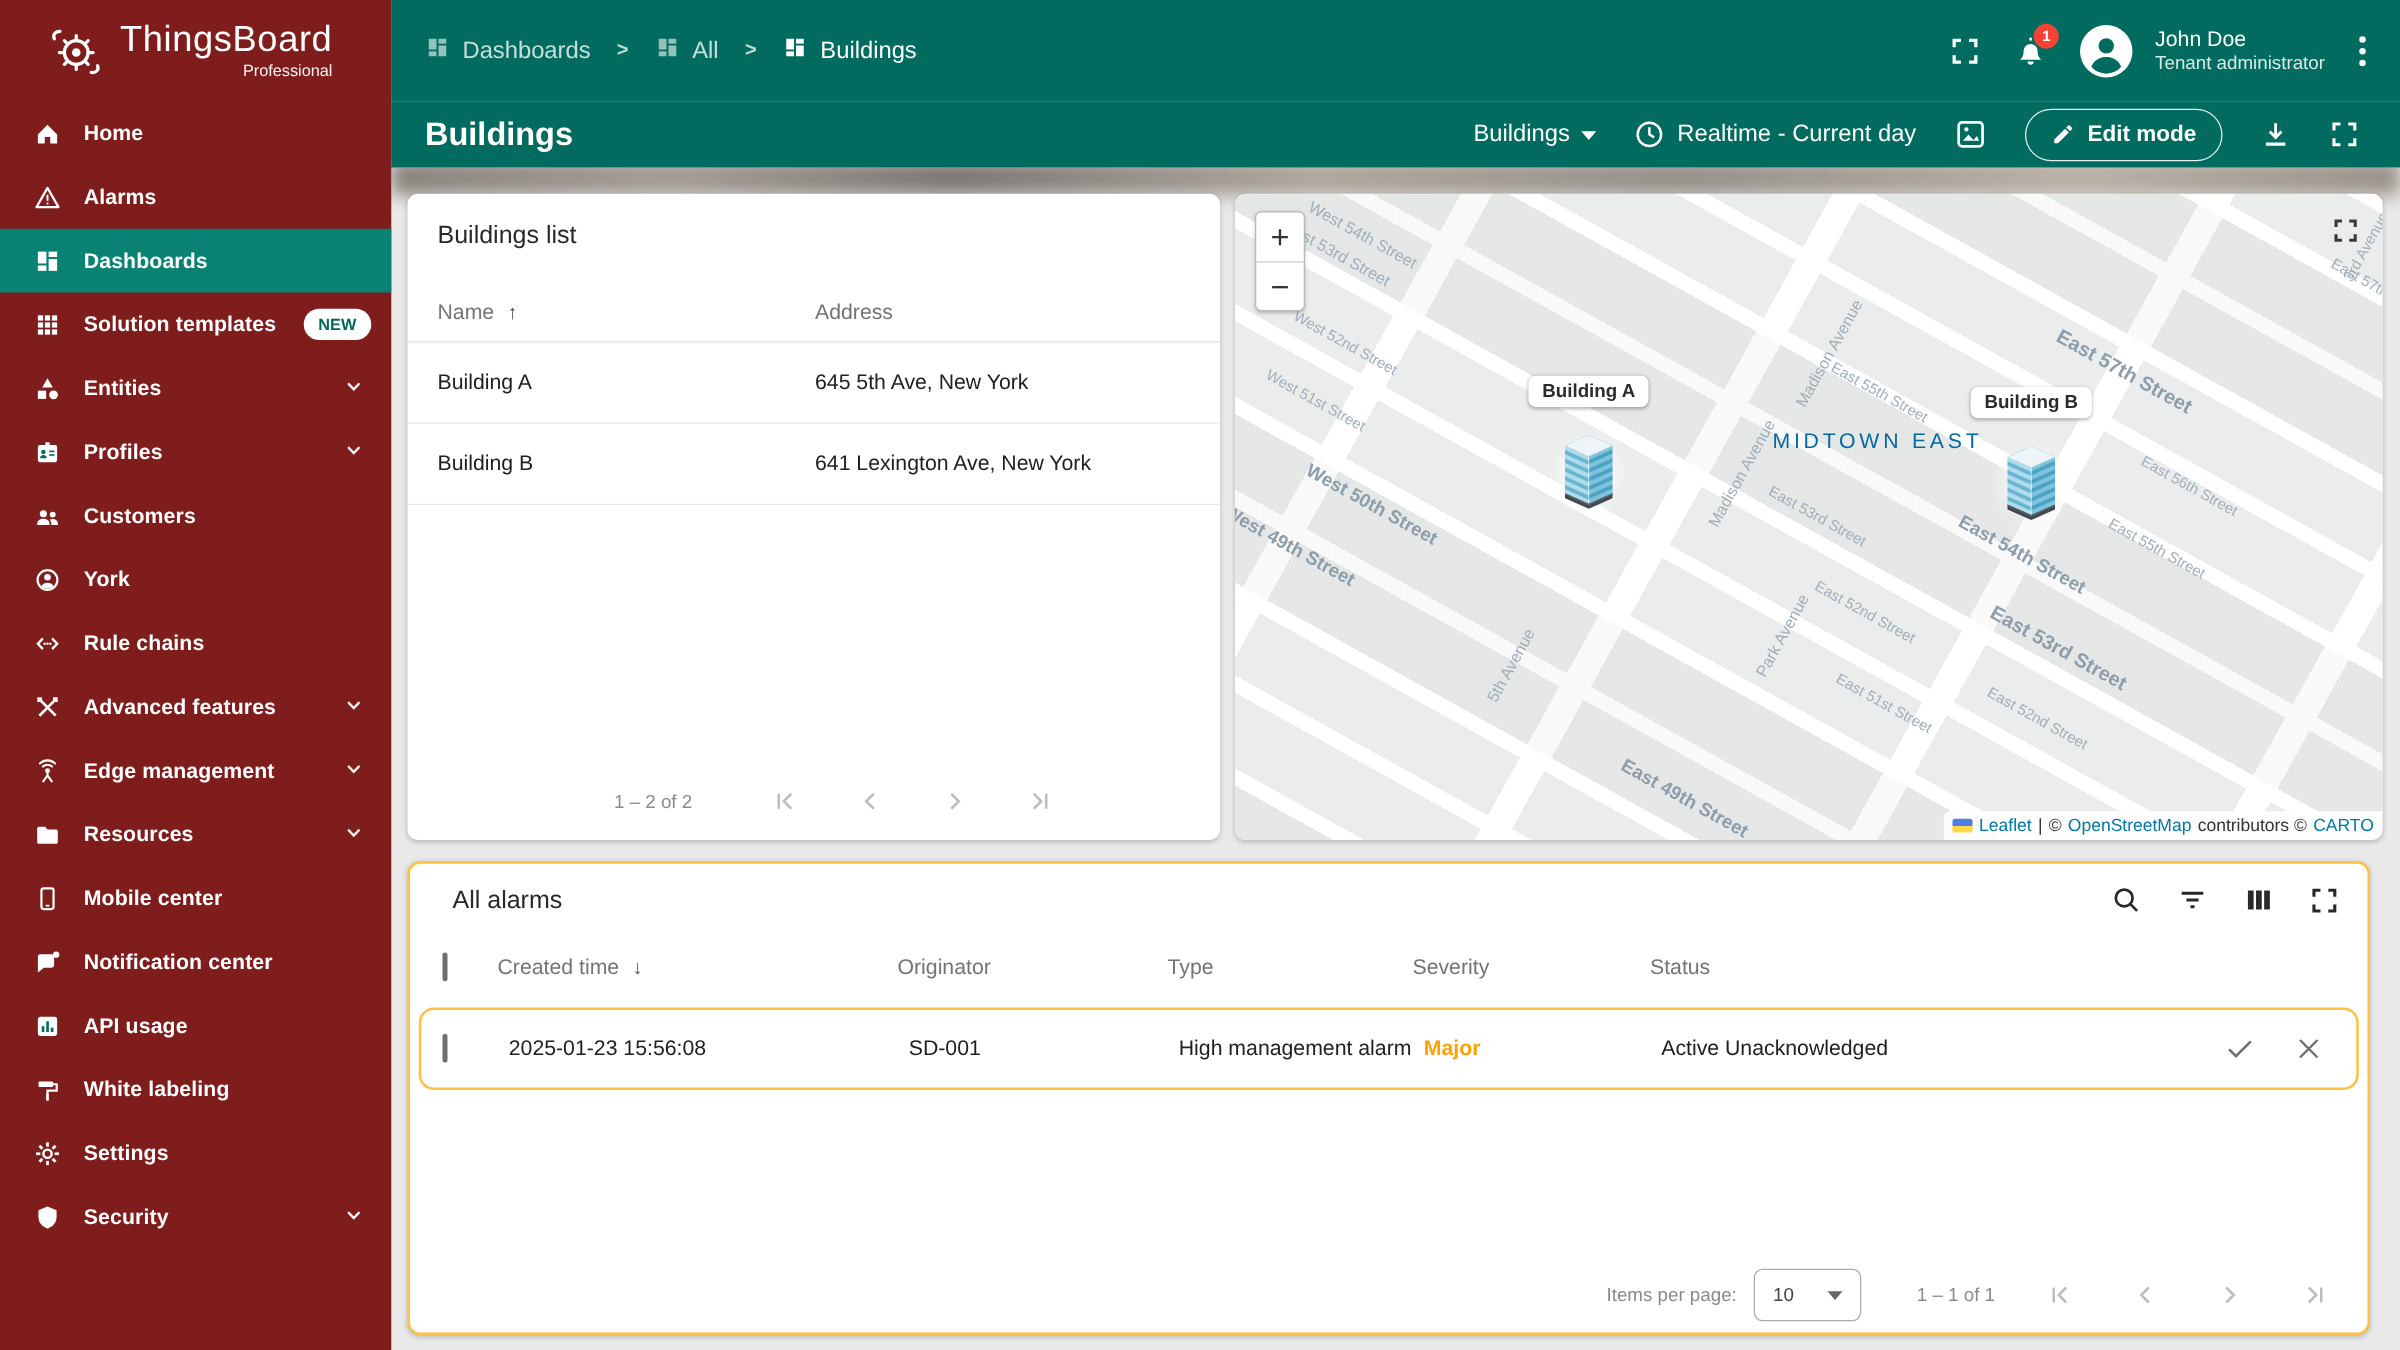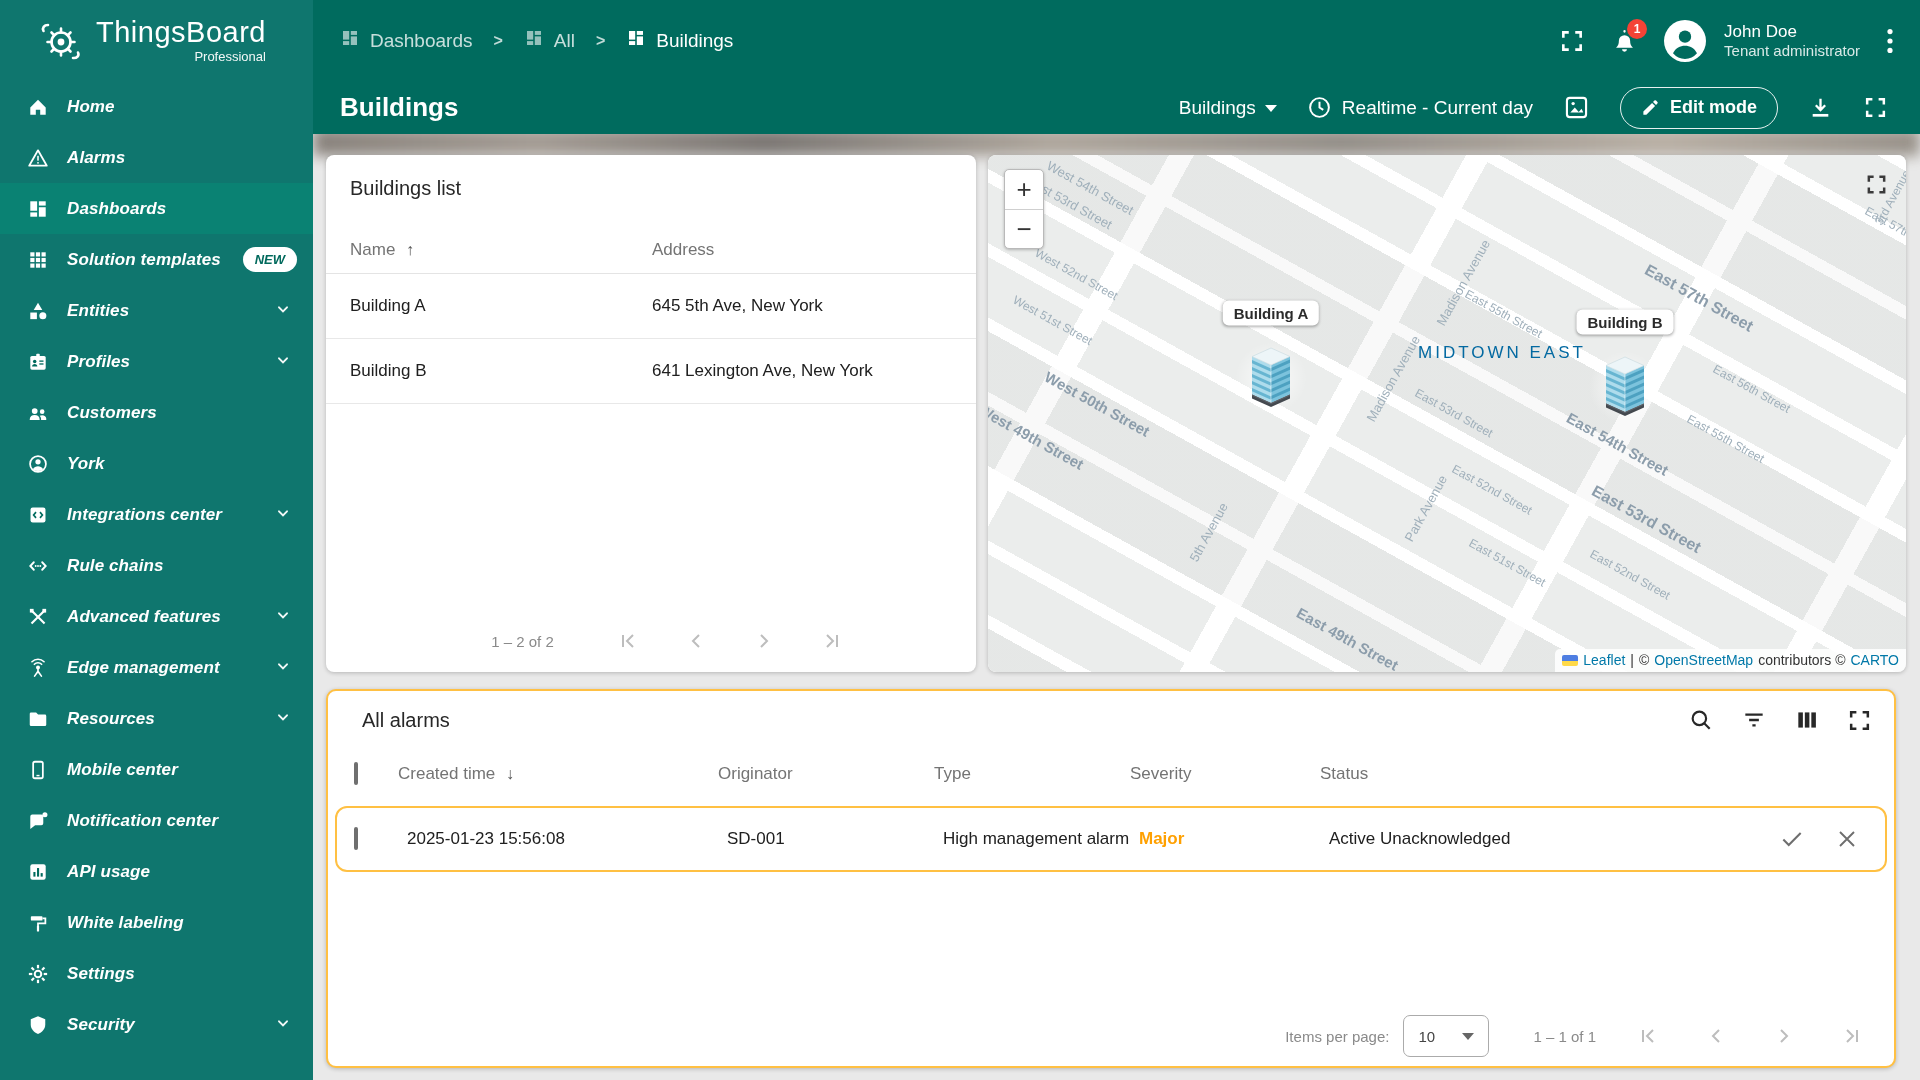--- a/index.html
+++ b/index.html
@@ -1,27 +1,27 @@
 <!DOCTYPE html>
 <html><head>
 <meta charset="utf-8">
 <style>
   html,body{margin:0;padding:0;background:#d8d8d8;}
   *{box-sizing:border-box;}
   .app{position:relative;width:1920px;height:1080px;overflow:hidden;
        font-family:"Liberation Sans","DejaVu Sans",sans-serif;-webkit-font-smoothing:antialiased;}
 
   
-  .sidebar{position:absolute;left:0;top:0;width:313px;height:1080px;background:#0f766e;z-index:5;}
+  .sidebar{position:absolute;left:0;top:0;width:313px;height:1080px;background:#7f1d1d;z-index:5;}
   .logo{height:81px;display:flex;align-items:center;padding-left:34px;color:#fff;}
   .logo-mark{width:52px;height:52px;margin-right:10px;}
   .logo-text{display:flex;flex-direction:column;line-height:1;}
   .logo-name{font-size:29px;font-weight:400;letter-spacing:.5px;}
   .logo-sub{font-size:13px;font-weight:400;align-self:flex-end;margin-top:3px;opacity:.95;}
-  .sb-nav{position:absolute;top:81px;left:0;right:0;font-style:italic;}
+  .sb-nav{position:absolute;top:81px;left:0;right:0;}
   .sb-item{position:relative;height:51px;display:flex;align-items:center;padding-left:25px;color:#fff;cursor:pointer;}
   .sb-item.selected{background:#0A8273;}
   .sb-icon{width:25px;height:25px;margin-right:17px;display:flex;align-items:center;justify-content:center;}
   .sb-icon svg{display:block;}
   .sb-icon .cut{fill:#006B5E;}
   .sb-icon .cutstroke{stroke:#006B5E;fill:none;}
   .sb-label{font-size:17px;font-weight:700;letter-spacing:.1px;}
   .sb-chevron{position:absolute;right:20px;top:14px;opacity:.95;}
   .sb-badge{position:absolute;right:16px;top:13px;height:25px;padding:0 12px;background:#fff;color:#00695C;
             border-radius:13px;font-size:13px;font-weight:700;display:flex;align-items:center;}
@@ -237,32 +237,20 @@
         </div>
         <div class="sb-item">
           <span class="sb-icon">
             <svg viewBox="0 0 20 20" width="22" height="22">
               <circle cx="10" cy="10" r="7.2" fill="none" stroke="currentColor" stroke-width="1.6"></circle>
               <circle cx="10" cy="8" r="2.4" fill="currentColor"></circle>
               <path d="M5.3 14.7 c1.2-2 2.9-2.7 4.7-2.7 s3.5 .7 4.7 2.7 a7.2 7.2 0 0 1-9.4 0 z" fill="currentColor"></path>
             </svg>
           </span>
           <span class="sb-label">York</span>
-        </div>
-        <div class="sb-item">
-          <span class="sb-icon">
-            <svg viewBox="0 0 20 20" width="22" height="22">
-              <rect x="3.2" y="3.2" width="13.6" height="13.6" rx="2" fill="currentColor"></rect>
-              <path d="M8.2 7.4 6 10 l2.2 2.6 M11.8 7.4 14 10 l-2.2 2.6" class="cutstroke" stroke-width="1.5"></path>
-            </svg>
-          </span>
-          <span class="sb-label">Integrations center</span>
-          <span class="sb-chevron"><svg viewBox="0 0 20 20" width="20" height="20">
-              <path d="M6 8.3 10 12.4 14 8.3" fill="none" stroke="currentColor" stroke-width="1.9" stroke-linecap="round"></path>
-            </svg></span>
         </div>
         <div class="sb-item">
           <span class="sb-icon">
             <svg viewBox="0 0 20 20" width="22" height="22">
               <path d="M6.2 6.6 3 10 l3.2 3.4 M13.8 6.6 17 10 l-3.2 3.4" fill="none" stroke="currentColor" stroke-width="1.7" stroke-linecap="round"></path>
               <circle cx="7.9" cy="10" r=".85" fill="currentColor"></circle>
               <circle cx="10" cy="10" r=".85" fill="currentColor"></circle>
               <circle cx="12.1" cy="10" r=".85" fill="currentColor"></circle>
             </svg>
           </span>

